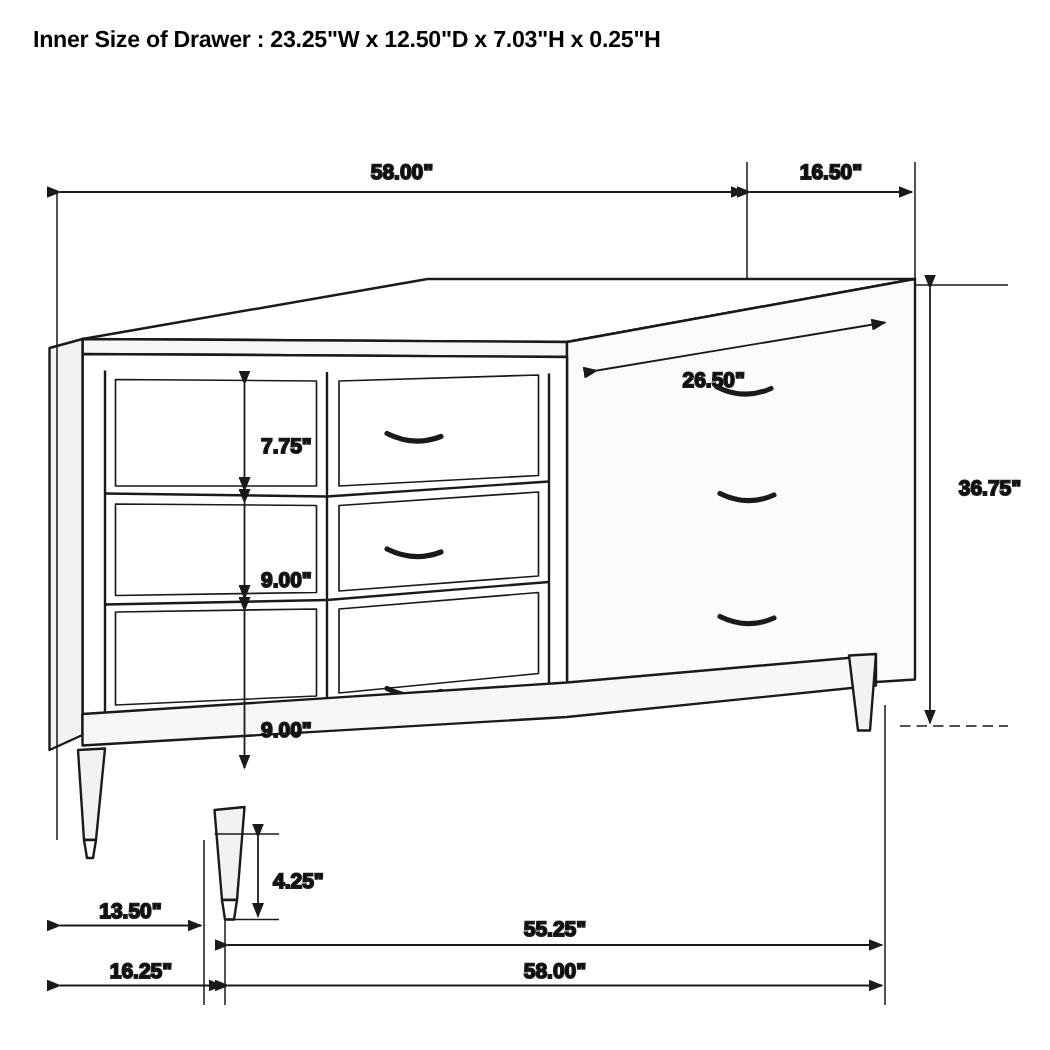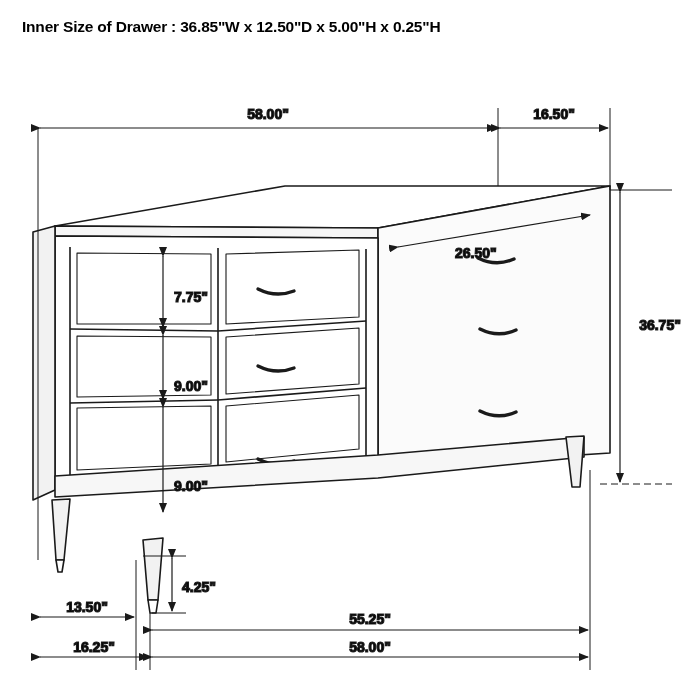--- a/index.html
+++ b/index.html
@@ -40,21 +40,21 @@
     font-size: 14px;
     font-weight: bold;
     fill: #000000;
   }
 </style>
 </head>
 <body>
 
 <div id="stage">
 
-  <div id="title">Inner Size of Drawer : 36.85"W x 12.50"D x 5.00"H x 0.25"H</div>
+  <div id="title">Inner Size of Drawer : 23.25"W x 12.50"D x 7.03"H x 0.25"H</div>
 
   <svg id="diagram" viewBox="0 0 700 700">
     <defs>
       <marker id="arr" markerWidth="10" markerHeight="8" refX="9" refY="4" orient="auto" markerUnits="userSpaceOnUse">
         <path d="M0,0 L10,4 L0,8 z" fill="#1a1a1a"></path>
       </marker>
       <marker id="arrS" markerWidth="8" markerHeight="6.5" refX="7.5" refY="3.25" orient="auto" markerUnits="userSpaceOnUse">
         <path d="M0,0 L8,3.25 L0,6.5 z" fill="#1a1a1a"></path>
       </marker>
     </defs>

